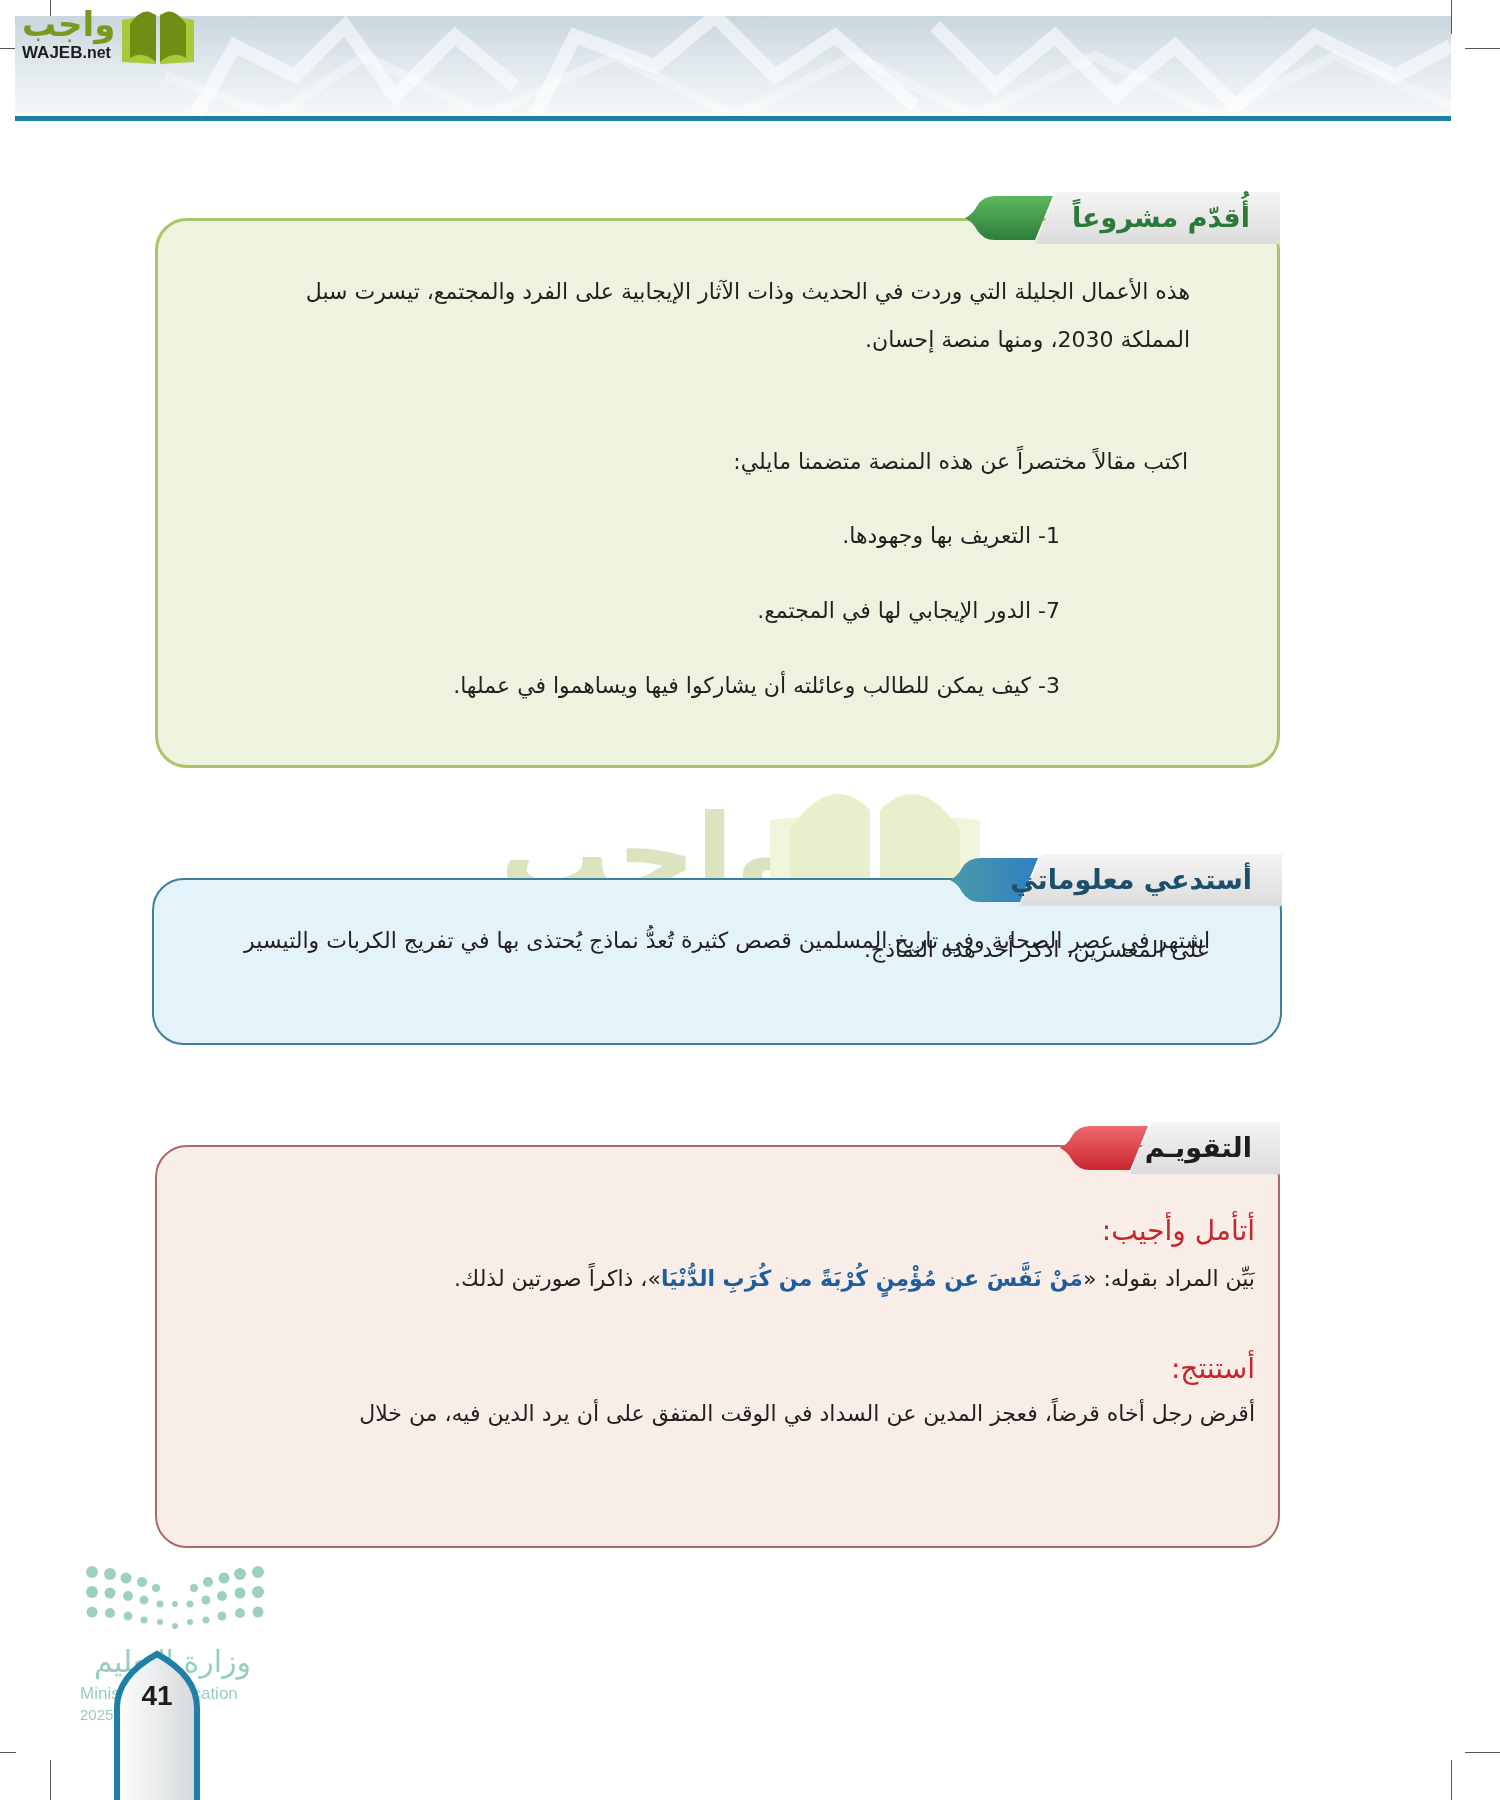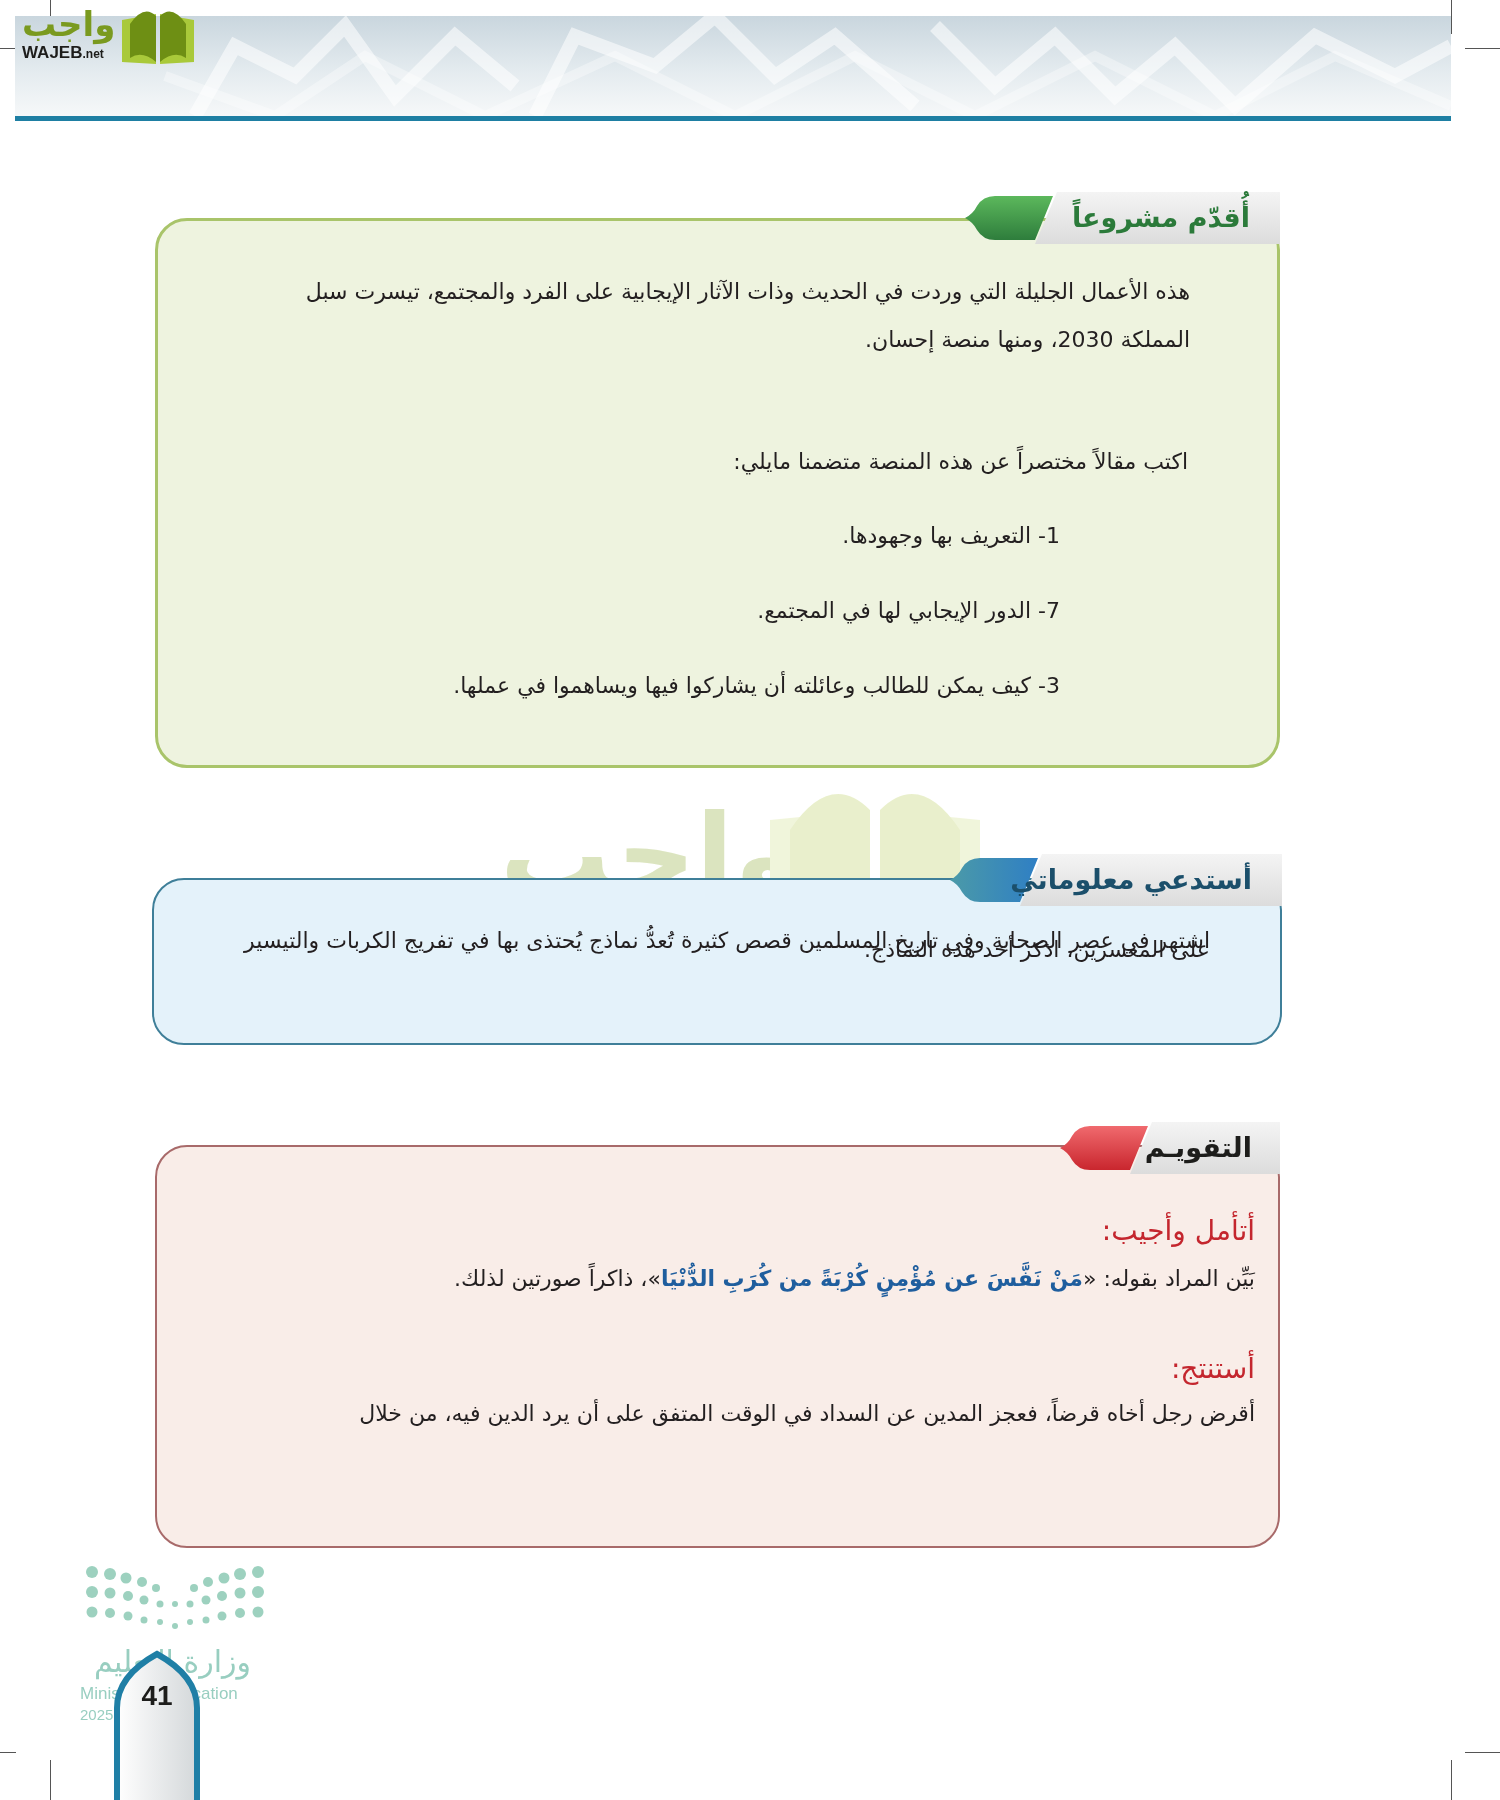--- a/index.html
+++ b/index.html
@@ -24,21 +24,21 @@
   }
   .logo { position:absolute; left:10px; top:4px; width:180px; height:62px; }
   .logo-ar {
     position:absolute; left:12px; top:0px; font-size:34px; font-weight:bold;
     color:#7a9a1f; direction:rtl; line-height:40px;
   }
   .logo-en {
     position:absolute; left:12px; top:40px; font-size:17px; font-weight:bold;
     color:#1d1d1b; font-family:"Liberation Sans", sans-serif; line-height:18px;
   }
-  .logo-en small { font-size:12px; }
+  .logo-en small { font-size:16px; }
   .logo-book { position:absolute; left:108px; top:2px; }
 
   
   .box {
     position:absolute; box-sizing:border-box; border-radius:32px;
     direction:rtl; text-align:right;
   }
   .box-green { left:155px; top:218px; width:1125px; height:550px;
     background:#eef3df; border:3px solid #a9c46a; }
   .box-blue { left:152px; top:878px; width:1130px; height:167px;

